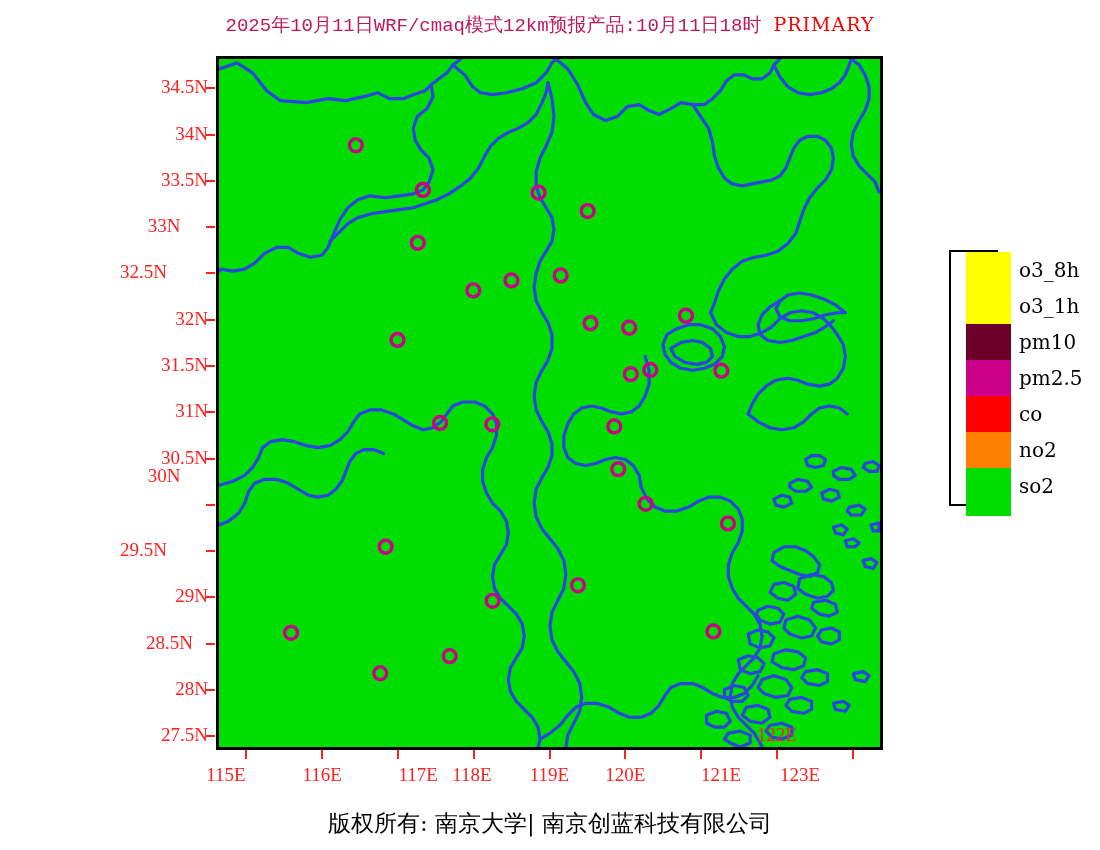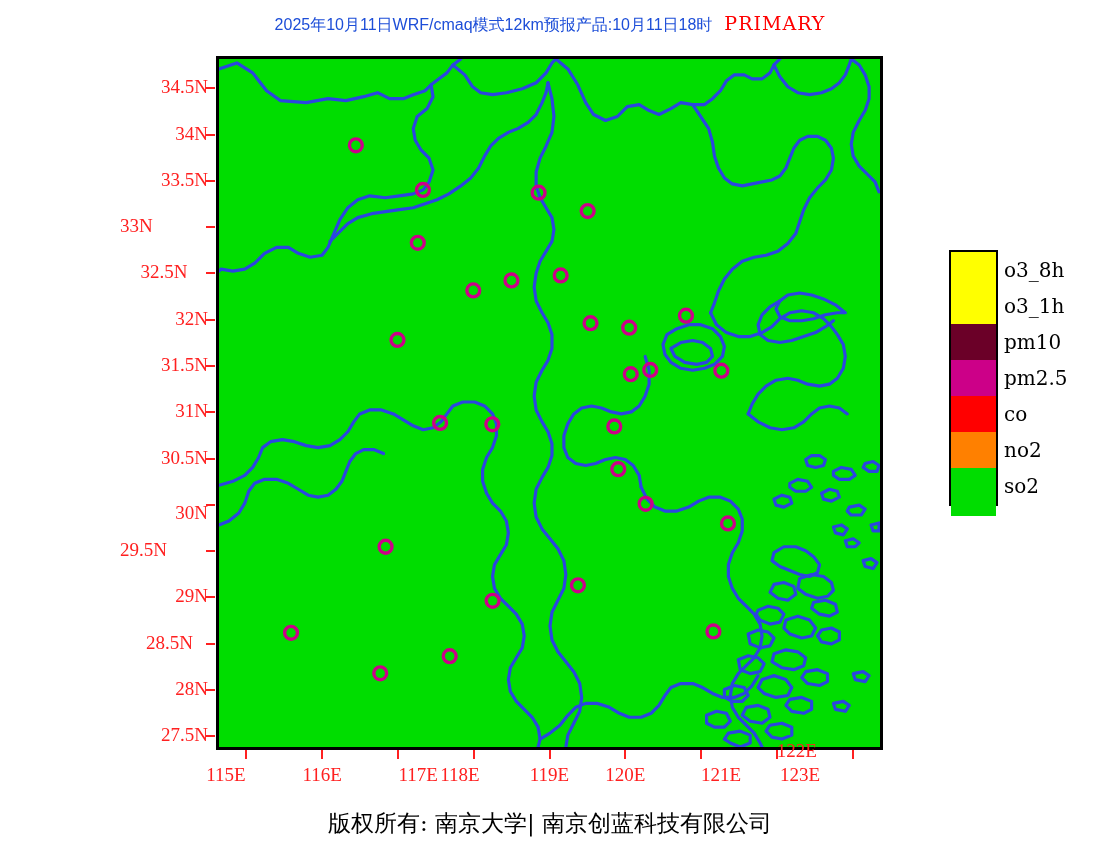--- a/index.html
+++ b/index.html
@@ -19,23 +19,23 @@
   
   #title-bar {
     position: absolute;
     left: 0;
     top: 12px;
     width: 1100px;
     text-align: center;
     white-space: nowrap;
   }
   #title-main {
-    font-family: Liberation Sans, sans-serif;
-    font-size: 16px;
-    color: #1d4ed8;
+    font-family: Liberation Mono, monospace;
+    font-size: 19px;
+    color: #be185d;
     letter-spacing: 0px;
   }
   #title-primary {
     font-family: "DejaVu Serif", "Liberation Serif", serif;
     font-size: 19px;
     color: #ff0000;
     margin-left: 12px;
     letter-spacing: 1px;
   }
 
@@ -80,20 +80,21 @@
     position: absolute;
     left: 949px;
     top: 250px;
     width: 45px;
     border: 2px solid #000000;
     box-sizing: content-box;
   }
   .legend-row {
     position: relative;
     height: 36px;
+    margin-left: 15px;
   }
   .legend-swatch {
     position: absolute;
     left: 0;
     top: 0;
     width: 45px;
     height: 48px;
     border-bottom: 2px solid #000000;
     box-sizing: border-box;
   }
@@ -291,59 +292,59 @@
 </div>
 
 <div id="axis-layer">
     <div class="tick y-tick" style="left: 206px; top: 87.3867px;"></div>
     <div class="axis-label" style="left: 120px; width: 88px; text-align: right; top: 76.3867px;">34.5N</div>
     <div class="tick y-tick" style="left: 206px; top: 133.653px;"></div>
     <div class="axis-label" style="left: 120px; width: 88px; text-align: right; top: 122.653px;">34N</div>
     <div class="tick y-tick" style="left: 206px; top: 179.92px;"></div>
     <div class="axis-label" style="left: 120px; width: 88px; text-align: right; top: 168.92px;">33.5N</div>
     <div class="tick y-tick" style="left: 206px; top: 226.187px;"></div>
-    <div class="axis-label" style="left: 120px; width: 88px; text-align: left; top: 215.187px;">33N</div>
+    <div class="axis-label" style="left: 120px; width: 88px; text-align: center; top: 215.187px;">33N</div>
     <div class="tick y-tick" style="left: 206px; top: 272.453px;"></div>
-    <div class="axis-label" style="left: 120px; width: 88px; text-align: center; top: 261.453px;">32.5N</div>
+    <div class="axis-label" style="left: 120px; width: 88px; text-align: left; top: 261.453px;">32.5N</div>
     <div class="tick y-tick" style="left: 206px; top: 318.72px;"></div>
     <div class="axis-label" style="left: 120px; width: 88px; text-align: right; top: 307.72px;">32N</div>
     <div class="tick y-tick" style="left: 206px; top: 364.987px;"></div>
     <div class="axis-label" style="left: 120px; width: 88px; text-align: right; top: 353.987px;">31.5N</div>
     <div class="tick y-tick" style="left: 206px; top: 411.253px;"></div>
     <div class="axis-label" style="left: 120px; width: 88px; text-align: right; top: 400.253px;">31N</div>
     <div class="tick y-tick" style="left: 206px; top: 457.52px;"></div>
     <div class="axis-label" style="left: 120px; width: 88px; text-align: right; top: 446.52px;">30.5N</div>
     <div class="tick y-tick" style="left: 206px; top: 503.787px;"></div>
-    <div class="axis-label" style="left: 120px; width: 88px; text-align: right; top: 502px;">30N</div>
+    <div class="axis-label" style="left: 120px; width: 88px; text-align: center; top: 465px;">30N</div>
     <div class="tick y-tick" style="left: 206px; top: 550.053px;"></div>
     <div class="axis-label" style="left: 120px; width: 88px; top: 539.053px;">29.5N</div>
     <div class="tick y-tick" style="left: 206px; top: 596.32px;"></div>
     <div class="axis-label" style="left: 120px; width: 88px; text-align: right; top: 585.32px;">29N</div>
     <div class="tick y-tick" style="left: 206px; top: 642.587px;"></div>
     <div class="axis-label" style="left: 105px; width: 88px; text-align: right; top: 631.587px;">28.5N</div>
     <div class="tick y-tick" style="left: 206px; top: 688.853px;"></div>
     <div class="axis-label" style="left: 120px; width: 88px; text-align: right; top: 677.853px;">28N</div>
     <div class="tick y-tick" style="left: 206px; top: 735.12px;"></div>
     <div class="axis-label" style="left: 120px; width: 88px; text-align: right; top: 724.12px;">27.5N</div>
     <div class="tick x-tick" style="left: 245.318px; top: 750px;"></div>
     <div class="axis-label" style="left: 206.318px; width: 80px; top: 764px;">115E</div>
     <div class="tick x-tick" style="left: 321.114px; top: 750px;"></div>
     <div class="axis-label" style="left: 282.114px; width: 80px; text-align: center; top: 764px;">116E</div>
     <div class="tick x-tick" style="left: 396.909px; top: 750px;"></div>
     <div class="axis-label" style="left: 357.909px; width: 80px; text-align: right; top: 764px;">117E</div>
     <div class="tick x-tick" style="left: 472.705px; top: 750px;"></div>
-    <div class="axis-label" style="left: 420px; width: 80px; text-align: center; top: 764px;">118E</div>
+    <div class="axis-label" style="left: 432px; width: 80px; text-align: center; top: 764px;">118E</div>
     <div class="tick x-tick" style="left: 548.5px; top: 750px;"></div>
     <div class="axis-label" style="left: 509.5px; width: 80px; text-align: center; top: 764px;">119E</div>
     <div class="tick x-tick" style="left: 624.295px; top: 750px;"></div>
     <div class="axis-label" style="left: 585.295px; width: 80px; text-align: center; top: 764px;">120E</div>
     <div class="tick x-tick" style="left: 700.091px; top: 750px;"></div>
     <div class="axis-label" style="left: 661.091px; width: 80px; text-align: right; top: 764px;">121E</div>
     <div class="tick x-tick" style="left: 775.886px; top: 750px;"></div>
-    <div class="axis-label" style="left: 736.886px; width: 80px; text-align: right; top: 740px;">122E</div>
+    <div class="axis-label" style="left: 736.886px; width: 80px; text-align: center; top: 724px;">122E</div>
     <div class="tick x-tick" style="left: 851.682px; top: 750px;"></div>
     <div class="axis-label" style="left: 780px; width: 80px; top: 764px;">123E</div>
   </div>
 
 <div id="legend">
     <div class="legend-row">
       <div class="legend-swatch" style="background: rgb(255, 255, 0);"></div>
       <div class="legend-text">o3_8h</div>
     </div>
     <div class="legend-row">

